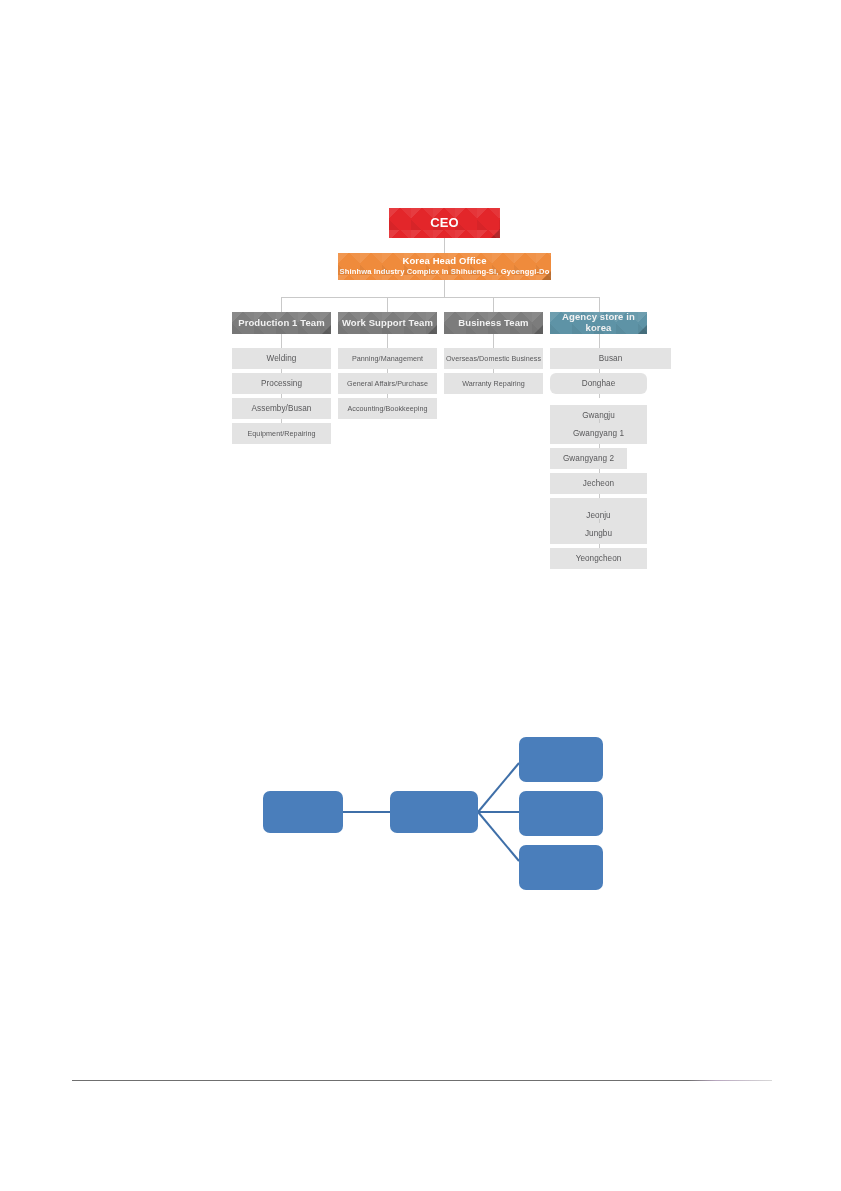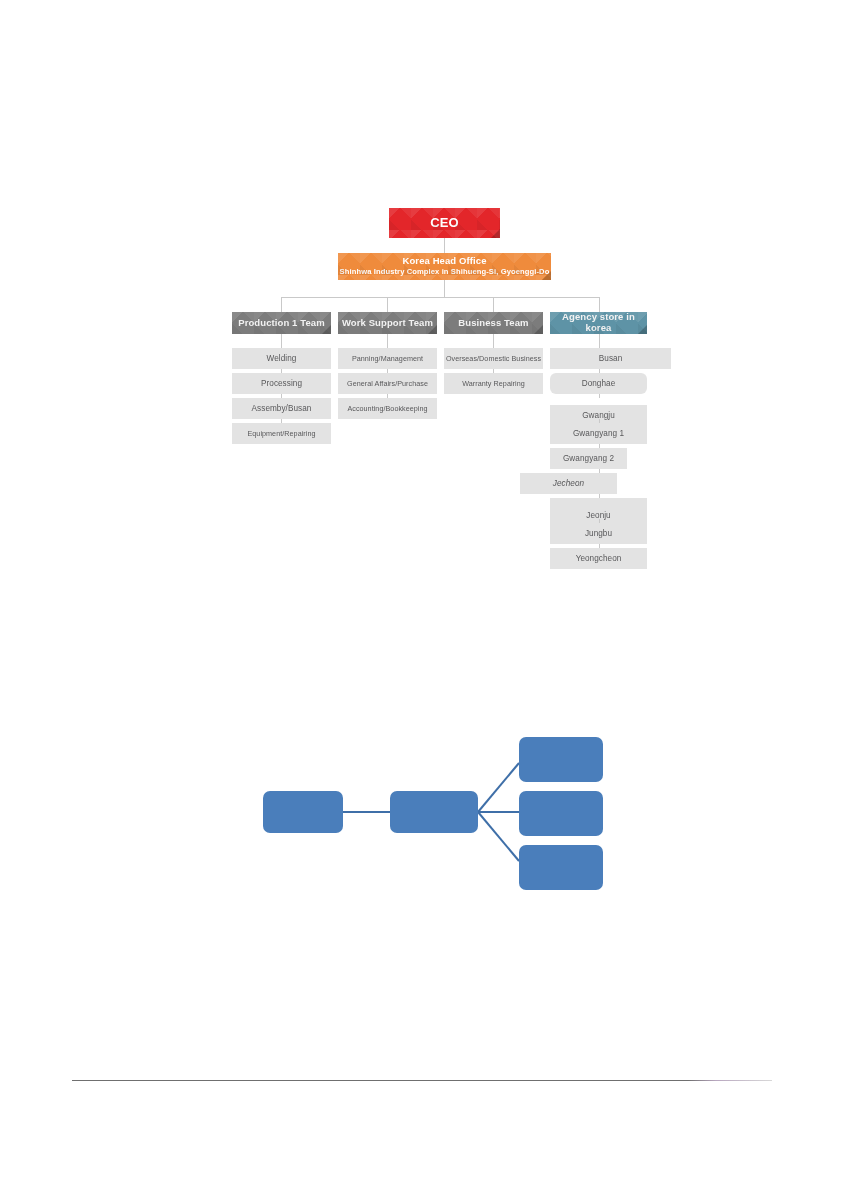--- a/index.html
+++ b/index.html
@@ -219,21 +219,21 @@
     </div>
     <div class="conn v" style="left:599px; top:419px; height:4px;"></div>
     <div class="leaf" style="left:550px; top:423px; width:97px; height:21px;">
       <span>Gwangyang 1</span>
     </div>
     <div class="conn v" style="left:599px; top:444px; height:4px;"></div>
     <div class="leaf" style="left:550px; top:448px; width:77px; height:21px;">
       <span>Gwangyang 2</span>
     </div>
     <div class="conn v" style="left:599px; top:469px; height:4px;"></div>
-    <div class="leaf" style="left:520px; top:473px; width:97px; height:21px;font-style:italic;">
+    <div class="leaf" style="left:550px; top:473px; width:97px; height:21px;">
       <span>Jecheon</span>
     </div>
     <div class="conn v" style="left:599px; top:494px; height:4px;"></div>
     <div class="leaf" style="left:550px; top:498px; width:97px; height:34px;">
       <span>Jeonju</span>
     </div>
     <div class="conn v" style="left:599px; top:519px; height:4px;"></div>
     <div class="leaf" style="left:550px; top:523px; width:97px; height:21px;">
       <span>Jungbu</span>
     </div>

